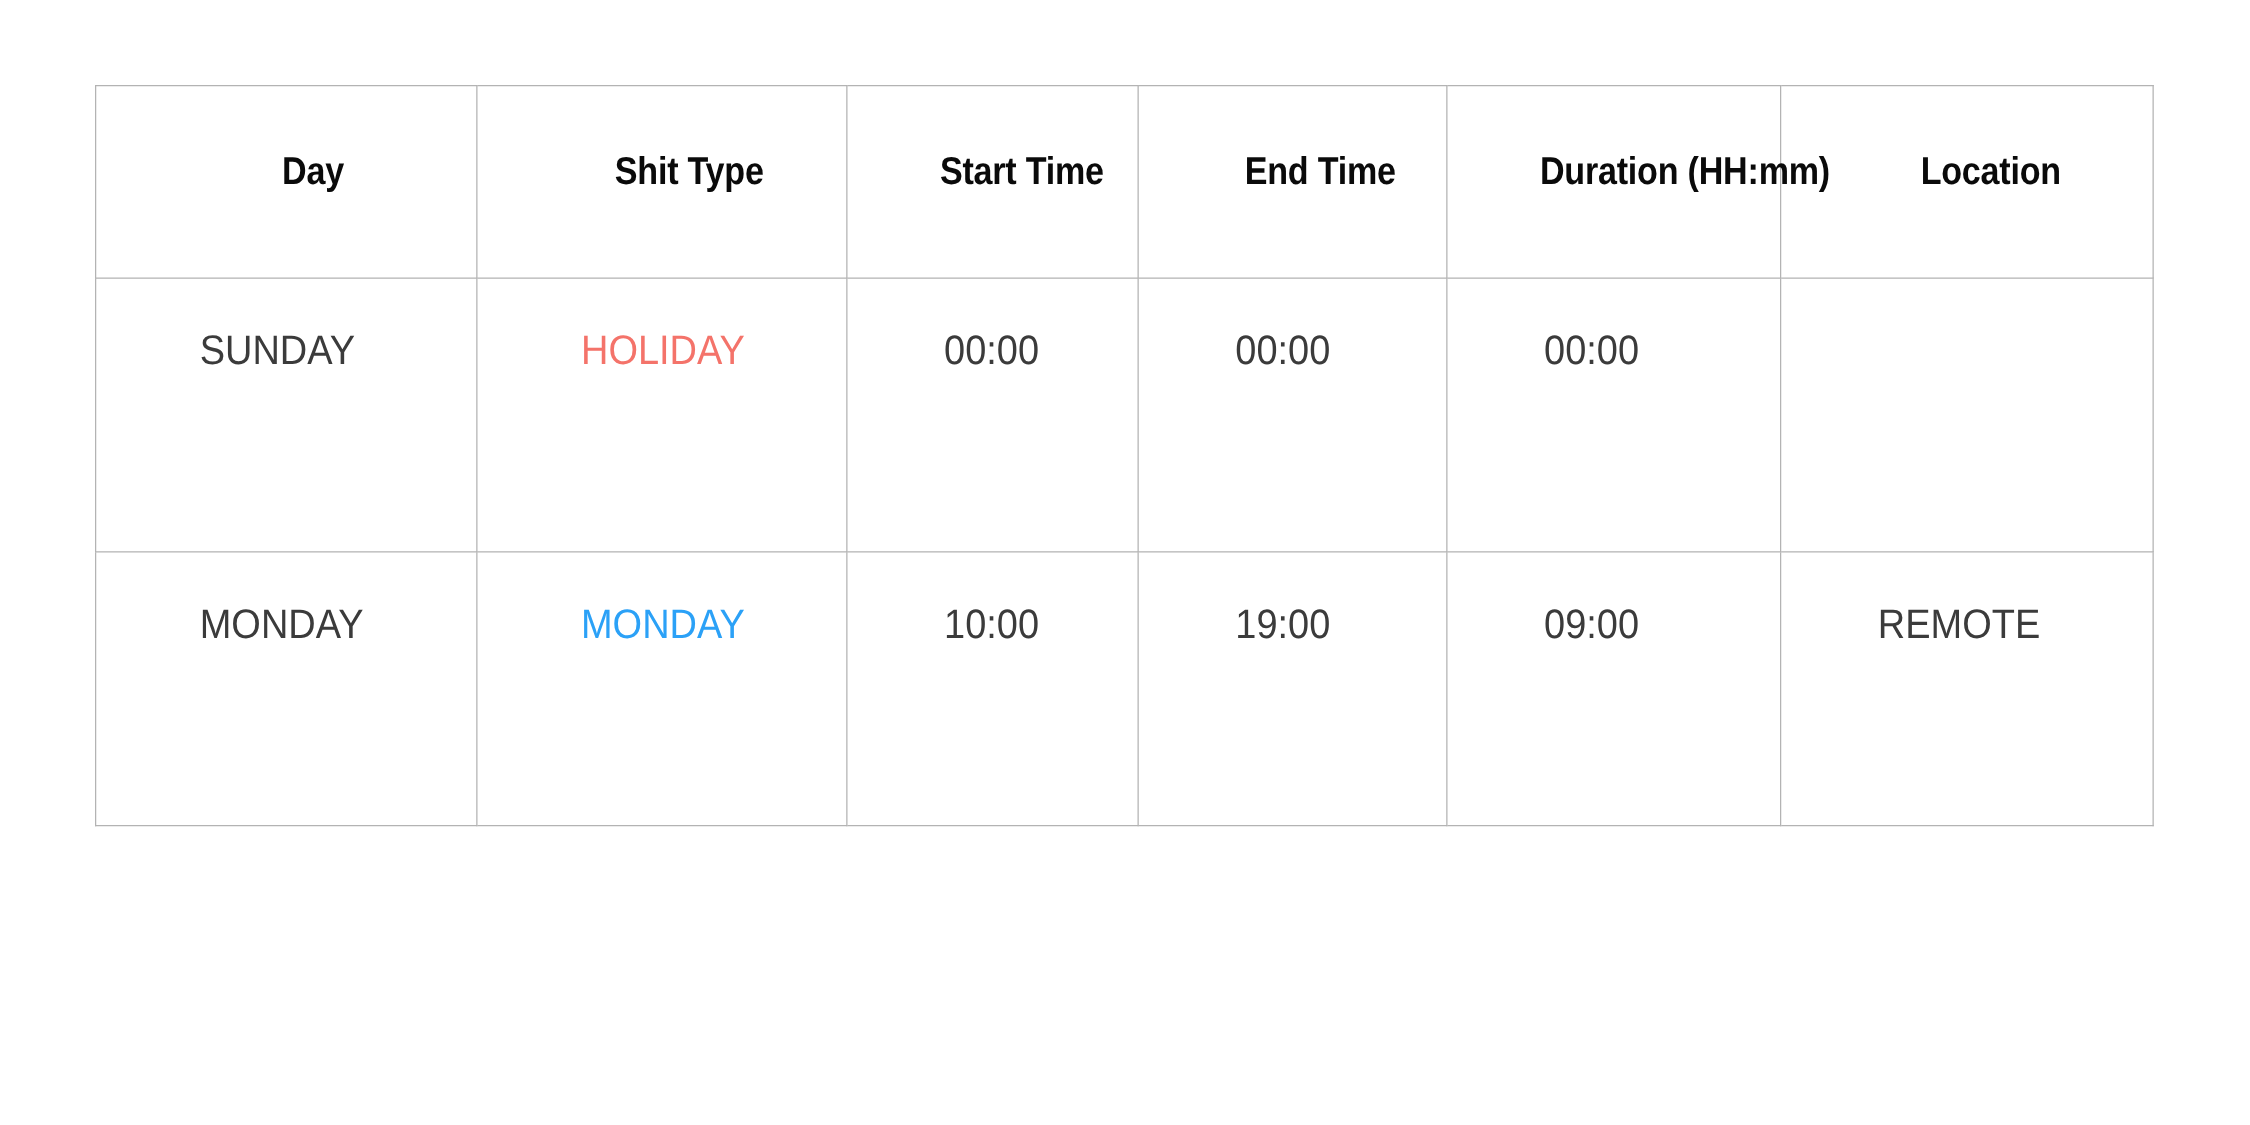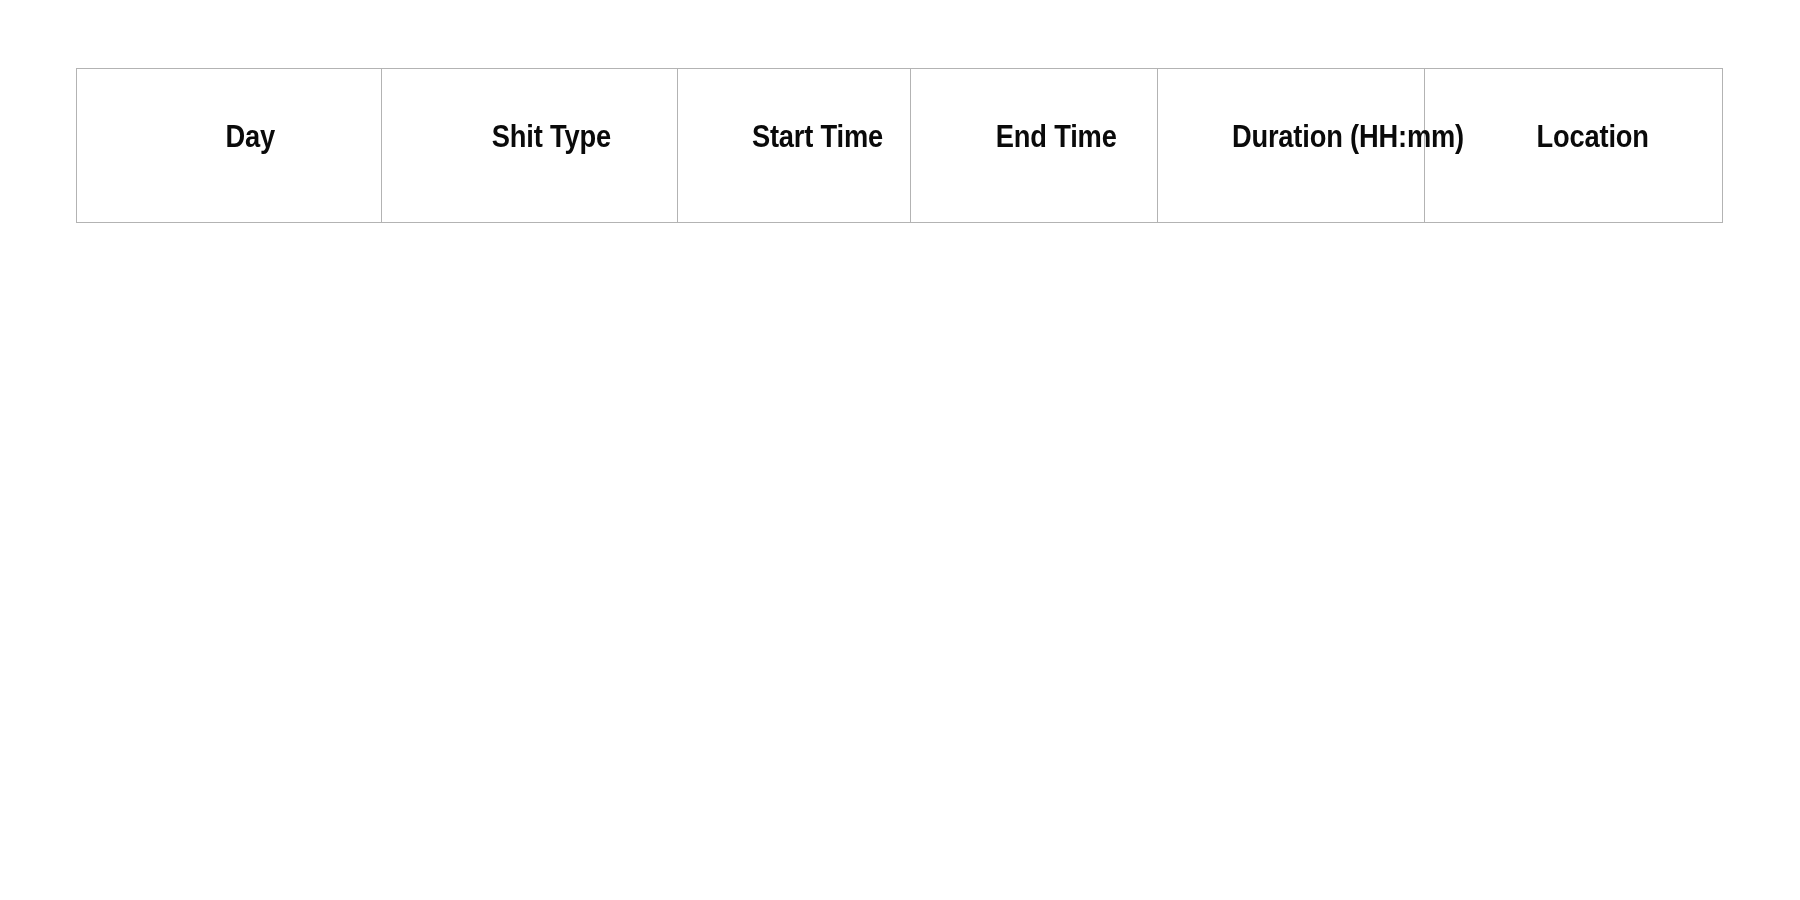--- a/index.html
+++ b/index.html
@@ -123,19 +123,59 @@
           <span class="head-cell tight">Duration (HH:mm)</span>
         </th>
         <th>
           <span class="head-cell tight">Location</span>
         </th>
       </tr>
     </thead>
 
     <tbody>
 
+      <tr class="row-tall">
+        <td>
+          <span class="cell">SUNDAY</span>
+        </td>
+        <td>
+          <span class="cell type-holiday">HOLIDAY</span>
+        </td>
+        <td>
+          <span class="cell tight">00:00</span>
+        </td>
+        <td>
+          <span class="cell tight">00:00</span>
+        </td>
+        <td>
+          <span class="cell tight">00:00</span>
+        </td>
+        <td>
+          <span class="cell tight"></span>
+        </td>
+      </tr>
 
+      <tr class="row-tall">
+        <td>
+          <span class="cell">MONDAY</span>
+        </td>
+        <td>
+          <span class="cell type-shift">MONDAY</span>
+        </td>
+        <td>
+          <span class="cell tight">10:00</span>
+        </td>
+        <td>
+          <span class="cell tight">19:00</span>
+        </td>
+        <td>
+          <span class="cell tight">09:00</span>
+        </td>
+        <td>
+          <span class="cell tight">REMOTE</span>
+        </td>
+      </tr>
 
 
     </tbody>
   </table>
 
 </div>
 
 </body></html>

